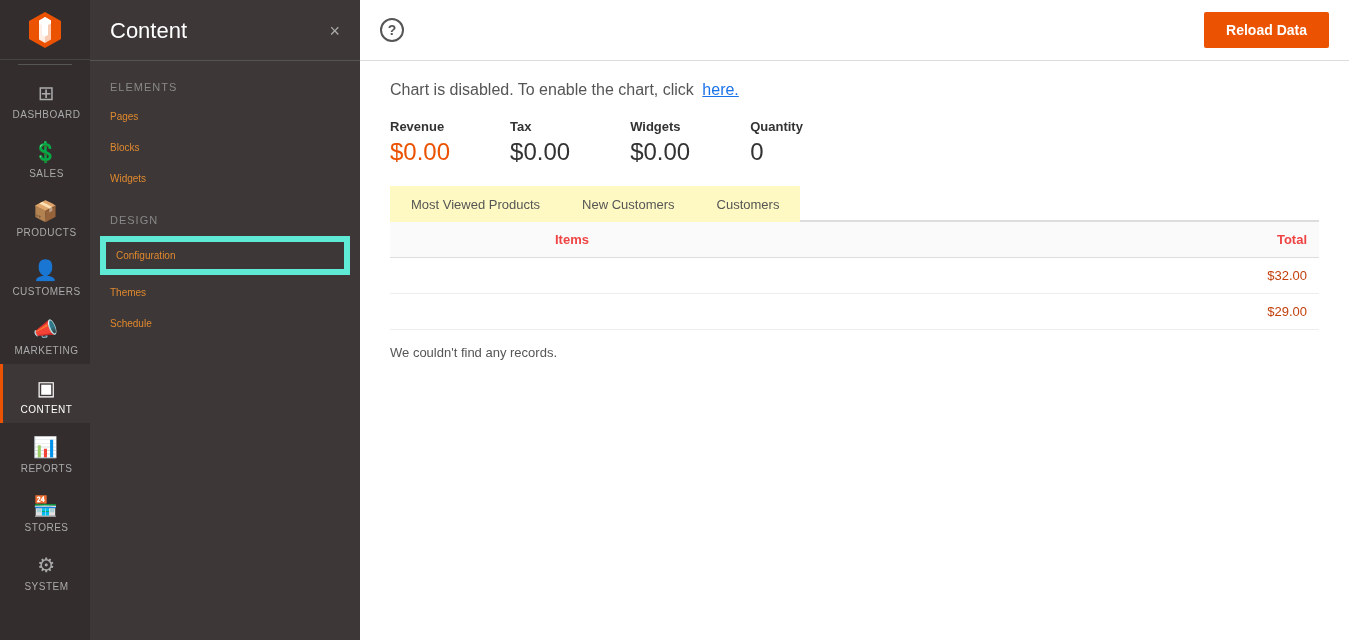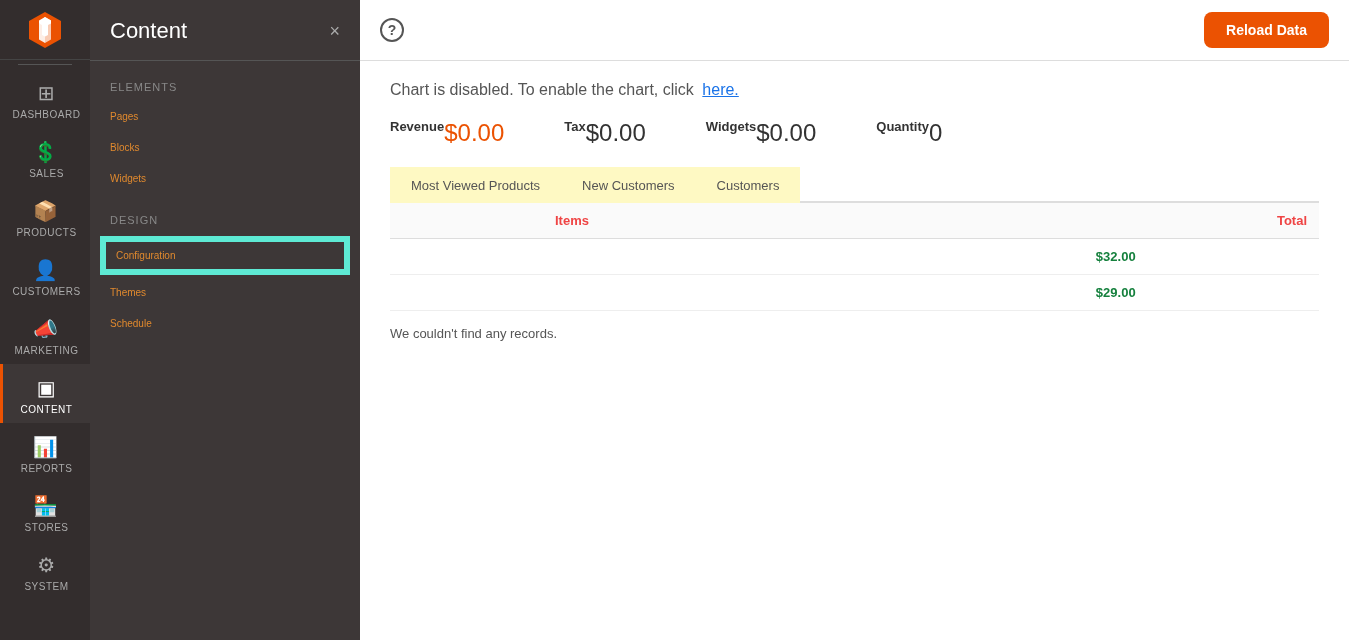--- a/index.html
+++ b/index.html
@@ -139,21 +139,21 @@
       cursor: pointer;
     }
     .reload-btn {
       background: #eb5202;
       color: #fff;
       border: none;
       padding: 10px 22px;
       font-size: 14px;
       font-weight: 600;
       cursor: pointer;
-      border-radius: 8px;
+      border-radius: 2px;
     }
 
     
     .dashboard-area {
       flex: 1;
       overflow-y: auto;
       padding: 0;
       background: #fff;
     }
 
@@ -163,21 +163,21 @@
       font-size: 16px;
       color: #555;
     }
     .chart-notice a { color: #1a73e8; }
 
     .stats-row {
       display: flex;
       padding: 10px 30px 20px;
       gap: 60px;
     }
-    .stat-item { display: flex; }
+    .stat-item { display: flex; flex-direction: column; }
     .stat-label { font-size: 13px; color: #333; font-weight: 600; margin-bottom: 4px; }
     .stat-value { font-size: 24px; color: #333; }
     .stat-value.orange { color: #eb5202; }
 
     
     .table-section {
       padding: 0 30px 20px;
     }
 
     
@@ -216,21 +216,21 @@
       border-bottom: 1px solid #ddd;
       color: #ef4444;
       font-weight: 600;
       background: #fafafa;
     }
     .data-table td {
       padding: 10px 12px;
       border-bottom: 1px solid #eee;
       color: #333;
     }
-    .data-table td.amount { text-align: center; color: #15803d; font-weight: bold; }
+    .data-table td.amount { text-align: right; color: #c2410c; }
 
     .no-records {
       padding: 15px 0;
       color: #555;
       font-size: 13px;
     }
   </style>
 </head>
 <body>
 

